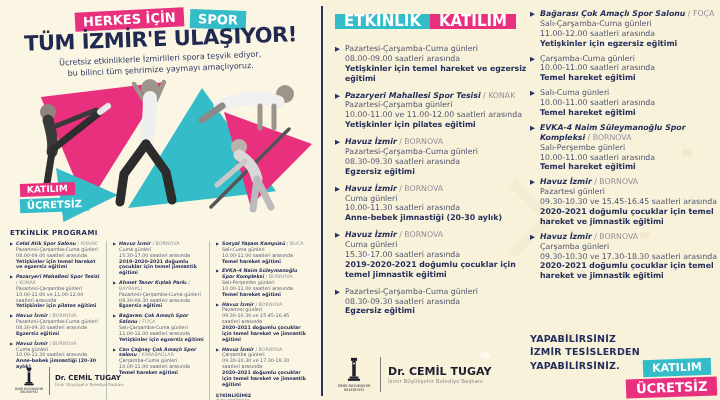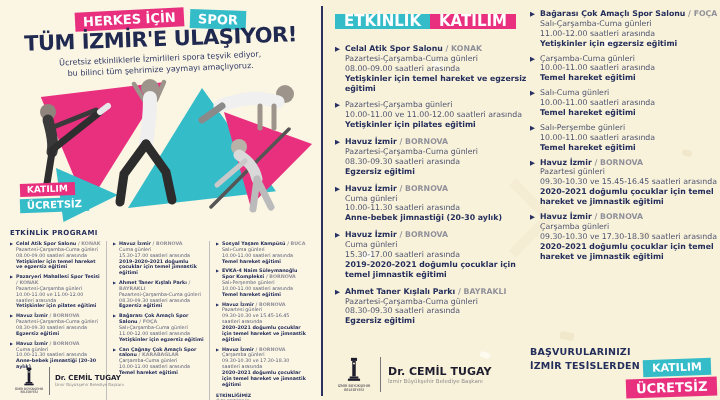--- a/index.html
+++ b/index.html
@@ -60,22 +60,22 @@
   .panel{position:absolute;left:330px;top:0;width:390px;height:400px;}
   .panel-header{position:absolute;left:5px;top:11px;}
   .panel-header .badge{font-size:15px;padding:0 9px;}
 
   .pcol{position:absolute;display:flex;flex-direction:column;}
   .pcol1{left:5px;top:44px;width:192px;gap:7px;}
   .pcol2{left:200px;top:9px;width:188px;gap:5px;}
 
   .entry{display:flex;gap:5px;color:#4D536F;font-size:7.8px;line-height:1.27;}
   .entry .blt{flex:0 0 auto;color:#273163;font-size:6.5px;line-height:1.55;}
-  .entry .nm{font-weight:bold;color:#242E5C;}
-  .entry .lc{color:#90909A;font-weight:bold;}
+  .entry .nm{font-weight:bold;color:#242E5C;font-style:italic;}
+  .entry .lc{color:#90909A;}
   .entry .act{font-weight:bold;color:#242E5C;}
 
   .entry.mini{font-size:4.8px;line-height:1.22;gap:3px;color:#565C76;}
   .entry.mini .blt{font-size:4px;line-height:1.5;}
 
   .panel-footer{position:absolute;left:5px;bottom:8px;display:flex;align-items:center;gap:7px;}
   .panel-footer .logo-caption{font-size:3.4px;max-width:38px;}
   .panel-footer .sig-name{font-size:11px;}
   .panel-footer .sig-title{font-size:5.5px;}
 
@@ -310,29 +310,29 @@
   <div class="panel">
 
     <div class="panel-header">
       <span class="badge bg-teal">ETKİNLİK</span><span class="badge bg-pink">KATILIM</span>
     </div>
 
     <div class="pcol pcol1" id="panel-col1">
         <div class="entry">
           <span class="blt">▶</span>
           <div class="ebody">
-            <div class="nline"><span class="nm">Celal Atik Spor Salonu</span><span class="lc"> / KONAK</span></div>
             <div class="dl">Pazartesi-Çarşamba-Cuma günleri</div>
             <div class="hl">08.00-09.00 saatleri arasında</div>
             <div class="act">Yetişkinler için temel hareket ve egzersiz eğitimi</div>
           </div>
         </div>
         <div class="entry">
           <span class="blt">▶</span>
           <div class="ebody">
+            <div class="nline"><span class="nm">Pazaryeri Mahallesi Spor Tesisi</span><span class="lc"> / KONAK</span></div>
             <div class="dl">Pazartesi-Çarşamba günleri</div>
             <div class="hl">10.00-11.00 ve 11.00-12.00 saatleri arasında</div>
             <div class="act">Yetişkinler için pilates eğitimi</div>
           </div>
         </div>
         <div class="entry">
           <span class="blt">▶</span>
           <div class="ebody">
             <div class="nline"><span class="nm">Havuz İzmir</span><span class="lc"> / BORNOVA</span></div>
             <div class="dl">Pazartesi-Çarşamba-Cuma günleri</div>
@@ -354,21 +354,20 @@
           <div class="ebody">
             <div class="nline"><span class="nm">Havuz İzmir</span><span class="lc"> / BORNOVA</span></div>
             <div class="dl">Cuma günleri</div>
             <div class="hl">15.30-17.00 saatleri arasında</div>
             <div class="act">2019-2020-2021 doğumlu çocuklar için temel jimnastik eğitimi</div>
           </div>
         </div>
         <div class="entry">
           <span class="blt">▶</span>
           <div class="ebody">
-            <div class="nline"><span class="nm">Ahmet Taner Kışlalı Parkı</span><span class="lc"> / BAYRAKLI</span></div>
             <div class="dl">Pazartesi-Çarşamba-Cuma günleri</div>
             <div class="hl">08.30-09.30 saatleri arasında</div>
             <div class="act">Egzersiz eğitimi</div>
           </div>
         </div>
       </div>
     <div class="pcol pcol2" id="panel-col2">
         <div class="entry">
           <span class="blt">▶</span>
           <div class="ebody">
@@ -390,20 +389,21 @@
           <span class="blt">▶</span>
           <div class="ebody">
             <div class="dl">Salı-Cuma günleri</div>
             <div class="hl">10.00-11.00 saatleri arasında</div>
             <div class="act">Temel hareket eğitimi</div>
           </div>
         </div>
         <div class="entry">
           <span class="blt">▶</span>
           <div class="ebody">
+            <div class="nline"><span class="nm">EVKA-4 Naim Süleymanoğlu Spor Kompleksi</span><span class="lc"> / BORNOVA</span></div>
             <div class="dl">Salı-Perşembe günleri</div>
             <div class="hl">10.00-11.00 saatleri arasında</div>
             <div class="act">Temel hareket eğitimi</div>
           </div>
         </div>
         <div class="entry">
           <span class="blt">▶</span>
           <div class="ebody">
             <div class="nline"><span class="nm">Havuz İzmir</span><span class="lc"> / BORNOVA</span></div>
             <div class="dl">Pazartesi günleri</div>
@@ -416,22 +416,23 @@
           <div class="ebody">
             <div class="nline"><span class="nm">Havuz İzmir</span><span class="lc"> / BORNOVA</span></div>
             <div class="dl">Çarşamba günleri</div>
             <div class="hl">09.30-10.30 ve 17.30-18.30 saatleri arasında</div>
             <div class="act">2020-2021 doğumlu çocuklar için temel hareket ve jimnastik eğitimi</div>
           </div>
         </div>
       </div>
 
     <div class="apply-note">
-      <div>BAŞVURULARINIZI</div>
+      <div>YAPABİLİRSİNİZ</div>
       <div>İZMİR TESİSLERDEN</div>
+      <div>YAPABİLİRSİNİZ.</div>
     </div>
 
     <div class="katilim-footer">
       <div><span class="badge bg-teal kf1">KATILIM</span></div>
       <span class="badge bg-pink kf2">ÜCRETSİZ</span>
     </div>
 
     <div class="panel-footer">
       <div class="logo-box">
         <svg width="18" height="26" viewBox="0 0 20 30">

